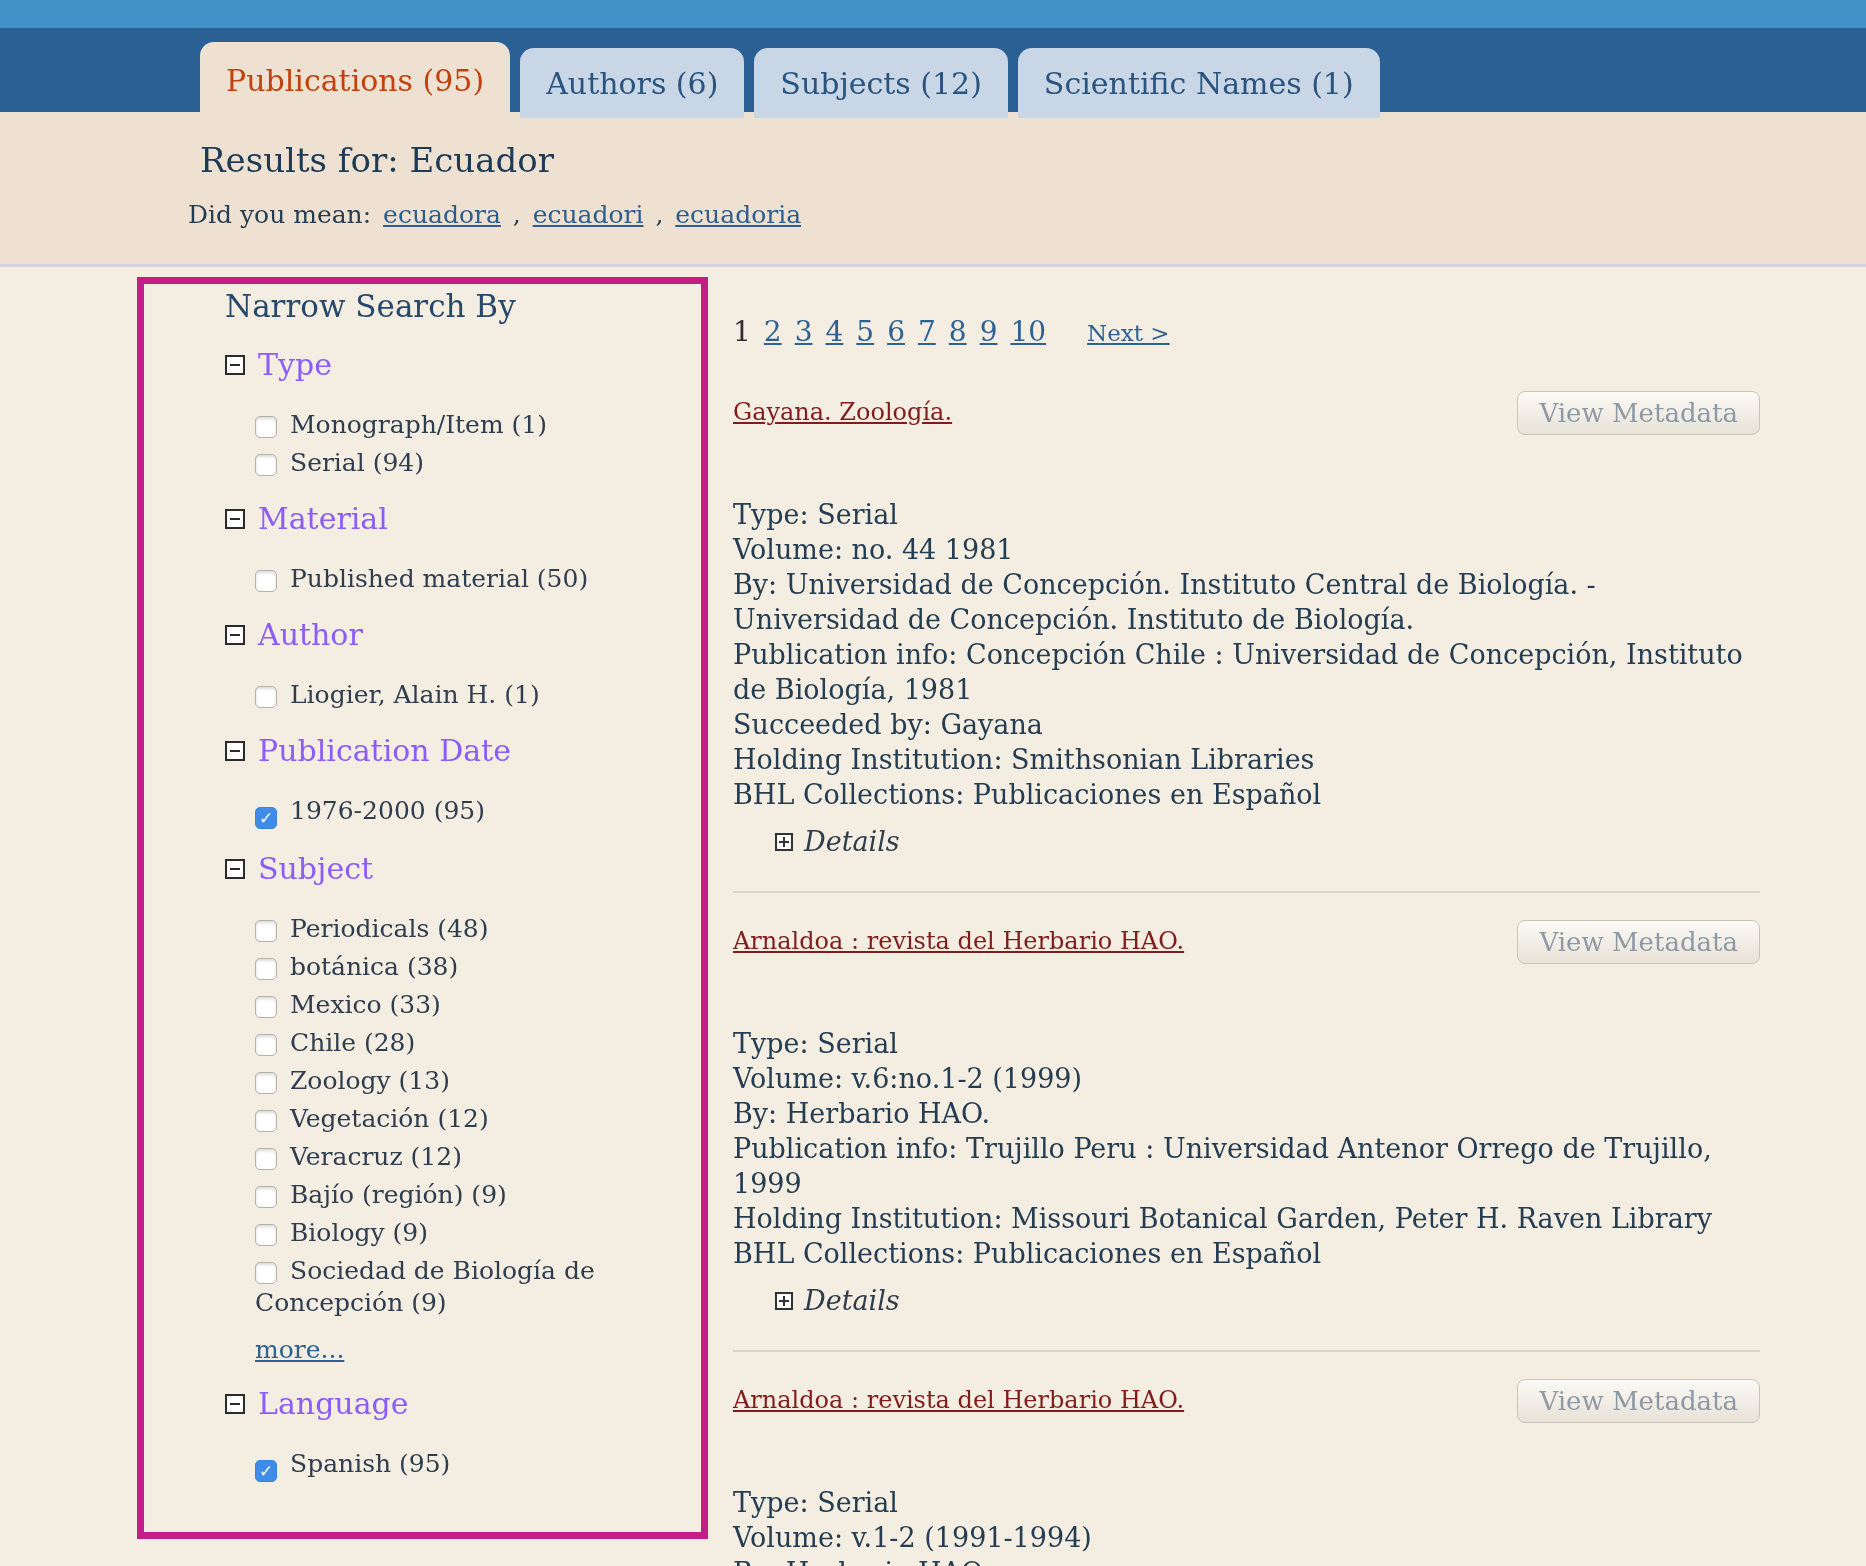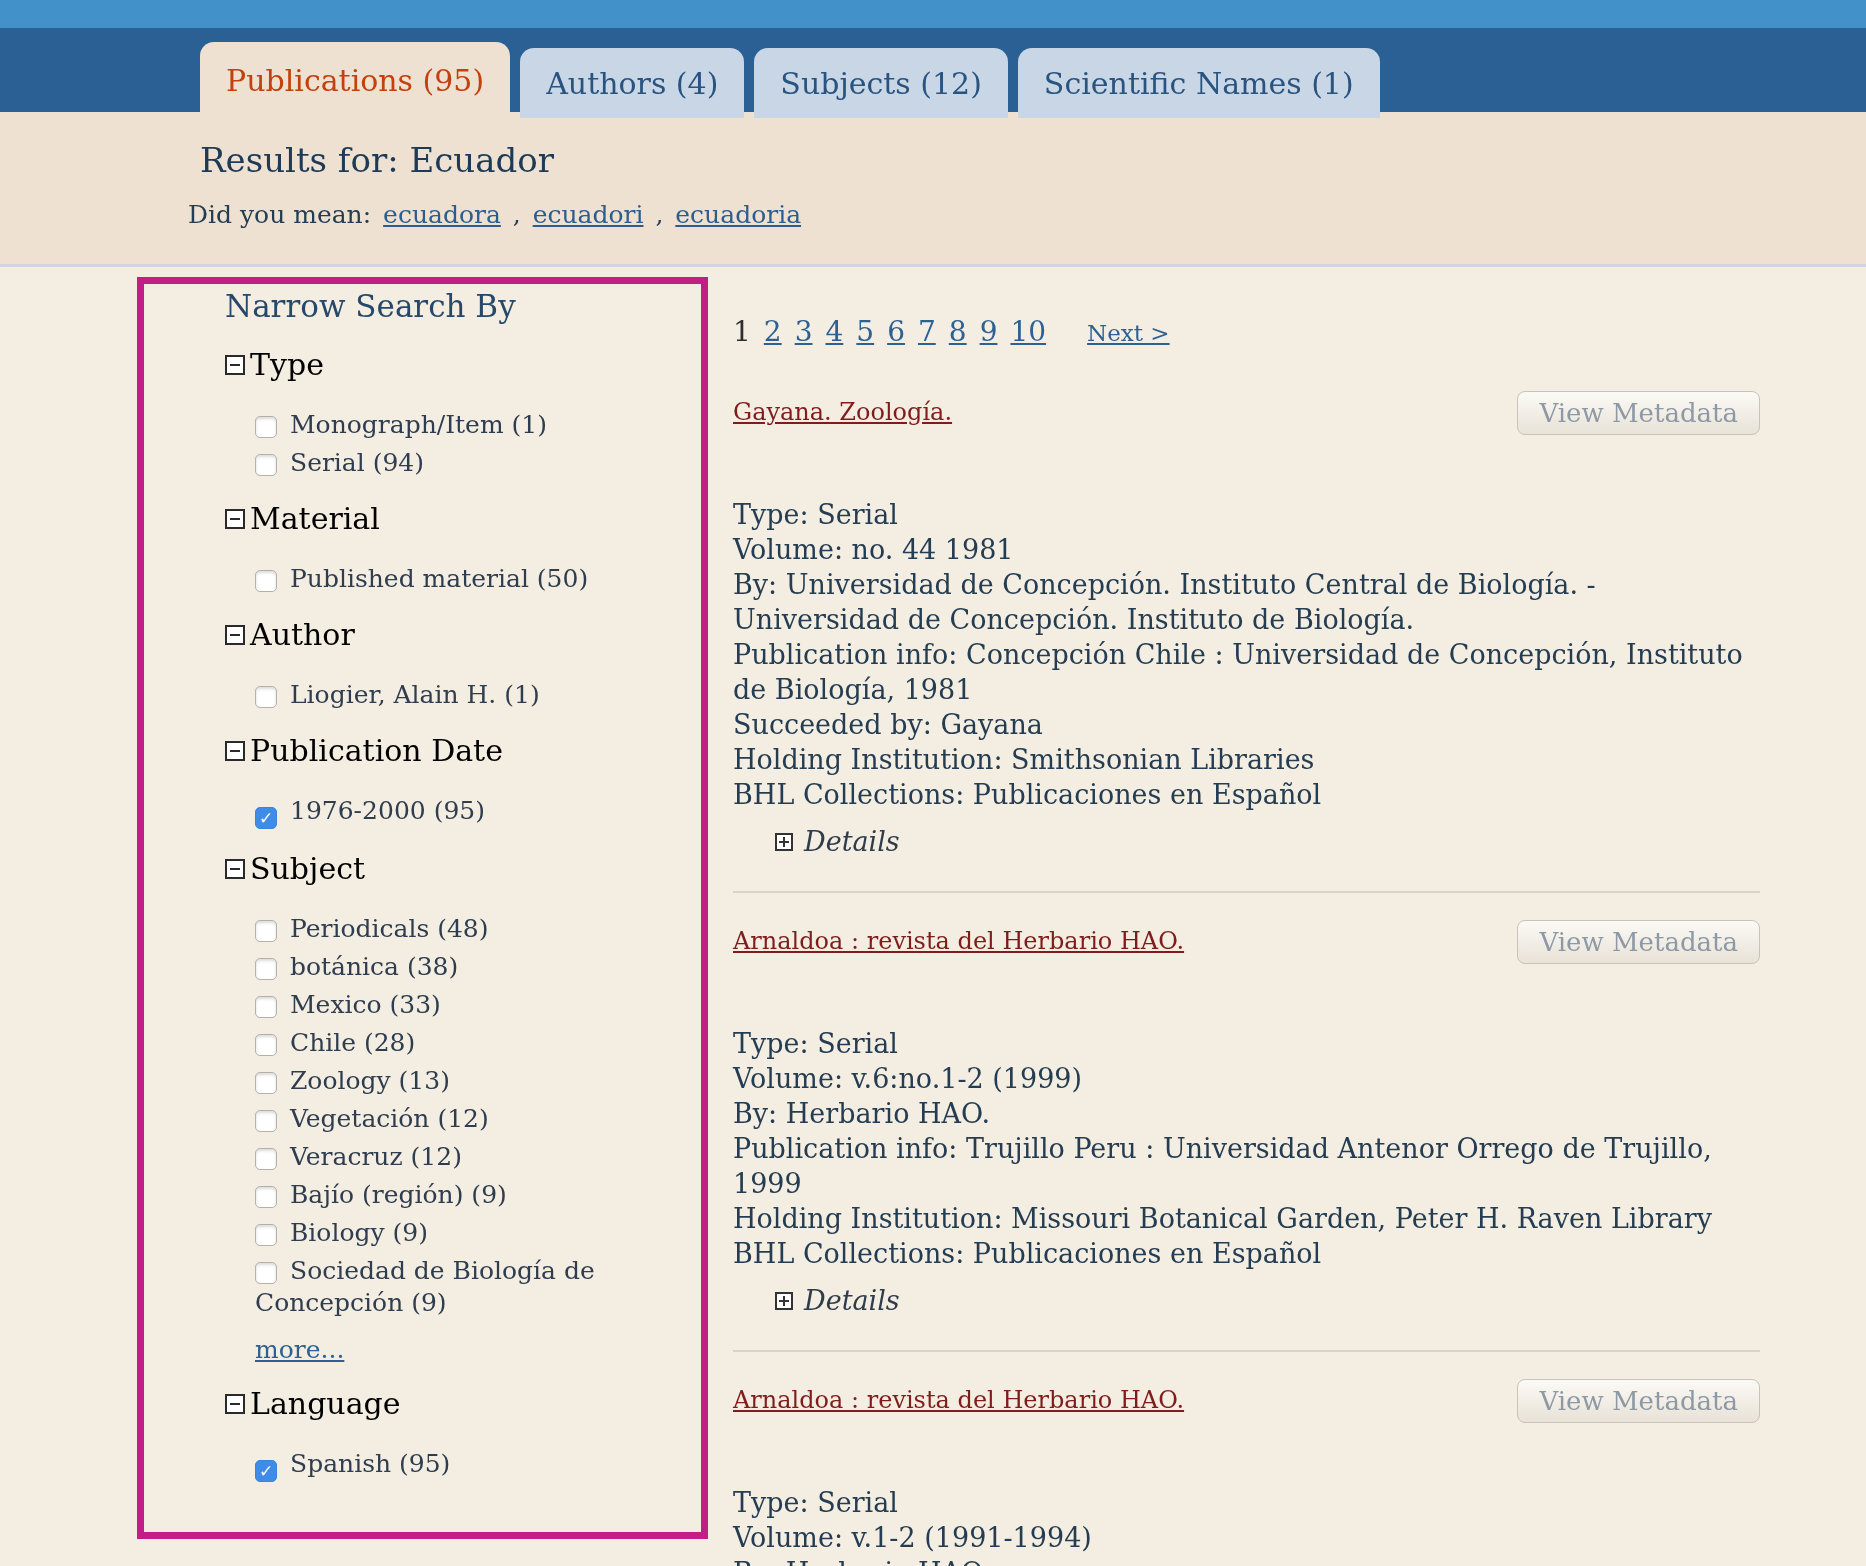--- a/index.html
+++ b/index.html
@@ -29,21 +29,21 @@
   .lavender-rule{position:absolute;top:264px;left:0;width:100%;height:3px;background:#d4d1e3;}
   .content-bg{position:absolute;top:267px;left:0;width:100%;bottom:0;background:#f4ede1;}
   
   .annotation-box{
     position:absolute;left:137px;top:277px;width:571px;height:1262px;
     border:7px solid #c41d85;box-sizing:border-box;pointer-events:none;z-index:6;
   }
   
   .sidebar{position:absolute;left:225px;top:287px;width:452px;z-index:2;}
   .sidebar h2{font-size:31px;line-height:38px;color:#26496b;margin:0 0 16px;font-weight:normal;}
-  .facet-header{display:flex;align-items:center;gap:5px;margin:22px 0 26px;font-size:30px;line-height:36px;color:#000000;}
+  .facet-header{display:flex;align-items:center;gap:13px;margin:22px 0 26px;font-size:30px;line-height:36px;color:#8b5cf6;}
   .minus-box{width:20px;height:20px;border:2px solid #2a2a2a;background:#fff;box-sizing:border-box;
     display:inline-flex;align-items:center;justify-content:center;flex:0 0 auto;cursor:pointer;}
   .minus-box i{display:block;width:10px;height:2px;background:#2a2a2a;}
   .facet-rows{margin-left:30px;}
   .facet-row{display:block;font-size:25px;line-height:32px;color:#2e3d4f;margin-bottom:6px;cursor:pointer;}
   .cb{
     display:inline-block;width:22px;height:22px;border-radius:5px;box-sizing:border-box;
     background:#fff;border:1px solid #b5b0a8;box-shadow:inset 0 2px 3px rgba(0,0,0,.14);
     vertical-align:-5px;margin-right:13px;
     font-family:"DejaVu Sans","Liberation Sans",sans-serif;
@@ -75,21 +75,21 @@
   .result{margin-top:34px;}
   .result:first-of-type{margin-top:0;}
 </style>
 </head>
 <body>
 
 <div class="topbar-light"></div>
 <div class="topbar-dark"></div>
 <div class="tabs" id="tabs">
     <div class="tab active">Publications (95)</div>
-    <div class="tab">Authors (4)</div>
+    <div class="tab">Authors (6)</div>
     <div class="tab">Subjects (12)</div>
     <div class="tab">Scientific Names (1)</div>
   </div>
 
 <div class="header-area"></div>
 <h1 class="results-for">Results for: Ecuador</h1>
 <div class="didyoumean">
   <span>Did you mean:</span>
   <span id="suggestions"><a href="#">ecuadora</a><span> , </span><a href="#">ecuadori</a><span> , </span><a href="#">ecuadoria</a></span>
 </div>

